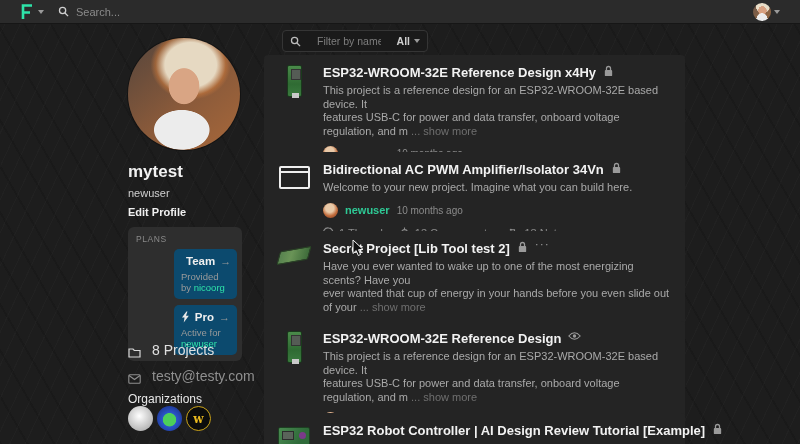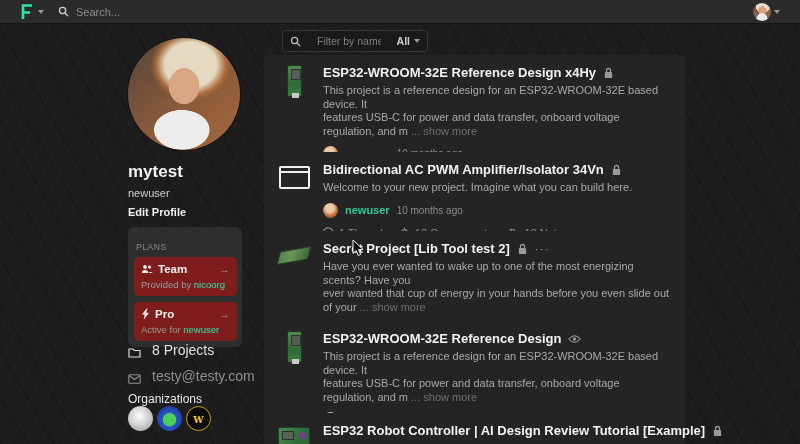--- a/index.html
+++ b/index.html
@@ -54,22 +54,22 @@
     box-shadow:0 0 0 1px rgba(0,0,0,0.35);
   }
   .display-name { position:absolute; left:0; top:138px; font-size:17px; font-weight:bold; color:#f2f2f2; }
   .username { position:absolute; left:0; top:163px; font-size:11px; color:#d0d0d0; }
   .edit-profile { position:absolute; left:0; top:182px; font-size:11px; font-weight:bold; color:#f0f0f0; cursor:pointer; }
 
   .plans-panel {
     position:absolute; left:0; top:203px; width:114px;
     background:#2e2e2e; border-radius:6px; padding:6px 5px 6px 6px;
   }
-  .plans-header { font-size:8.5px; letter-spacing:0.6px; color:#8a8a8a; margin:9px 0 5px 2px; }
-  .plan-card { background:#7f1d1d; border-radius:5px; padding:6px 7px; margin-bottom:6px; cursor:pointer; }
+  .plans-header { font-size:8.5px; letter-spacing:0.6px; color:#8a8a8a; margin:1px 0 5px 2px; }
+  .plan-card { background:#0c4a6e; border-radius:5px; padding:6px 7px; margin-bottom:6px; cursor:pointer;margin-left:40px; }
   .plan-card:last-child { margin-bottom:0; }
   .plan-title-row { display:flex; align-items:center; gap:5px; }
   .plan-name { font-size:11.5px; font-weight:bold; color:#efefef; }
   .plan-arrow { margin-left:auto; color:#9a9a9a; font-size:11px; }
   .plan-sub { font-size:9.5px; color:#9a9a9a; margin-top:4px; }
   .green-link { color:#2ee3a9; cursor:pointer; }
 
   .meta-row { position:absolute; left:0; display:flex; align-items:flex-end; gap:11px; font-size:14px; }
   .meta-row.projects { top:318px; color:#e0e0e0; }
   .meta-row.email { top:344px; color:#8f8f8f; }
@@ -103,21 +103,21 @@
   .new-project { margin-left:10px; display:flex; height:22px; border-radius:4px; overflow:hidden; background:#2ee3a9; }
 
   
   .card {
     position:absolute; left:264px; width:421px; z-index:1;
     background:#242424; border-radius:4px; padding:10px 14px 10px 14px;
     display:flex; gap:13px; cursor:pointer;
   }
   .thumb-col { width:32px; flex:0 0 32px; display:flex; justify-content:center; }
   .card-body { flex:1; min-width:0; }
-  .title-row { display:flex; align-items:center; gap:7px; }
+  .title-row { display:flex; align-items:flex-start; gap:7px; }
   .card-title { font-size:13px; font-weight:bold; color:#f2f2f2; white-space:nowrap; }
   .vis-icon { flex:0 0 auto; display:flex; }
   .menu-dots { color:#9a9a9a; font-size:12px; letter-spacing:1px; line-height:6px; cursor:pointer; }
   .desc { font-size:11px; color:#a9a9a9; line-height:13.5px; margin-top:4px; }
   .show-more { color:#6f6f6f; cursor:pointer; }
   .author-row { display:flex; align-items:center; gap:7px; margin-top:8px; }
   .author-avatar {
     width:15px; height:15px; border-radius:50%;
     background:radial-gradient(circle at 45% 35%, #e8c9a8 0 32%, #c06a3a 60%, #7a3a21);
   }

